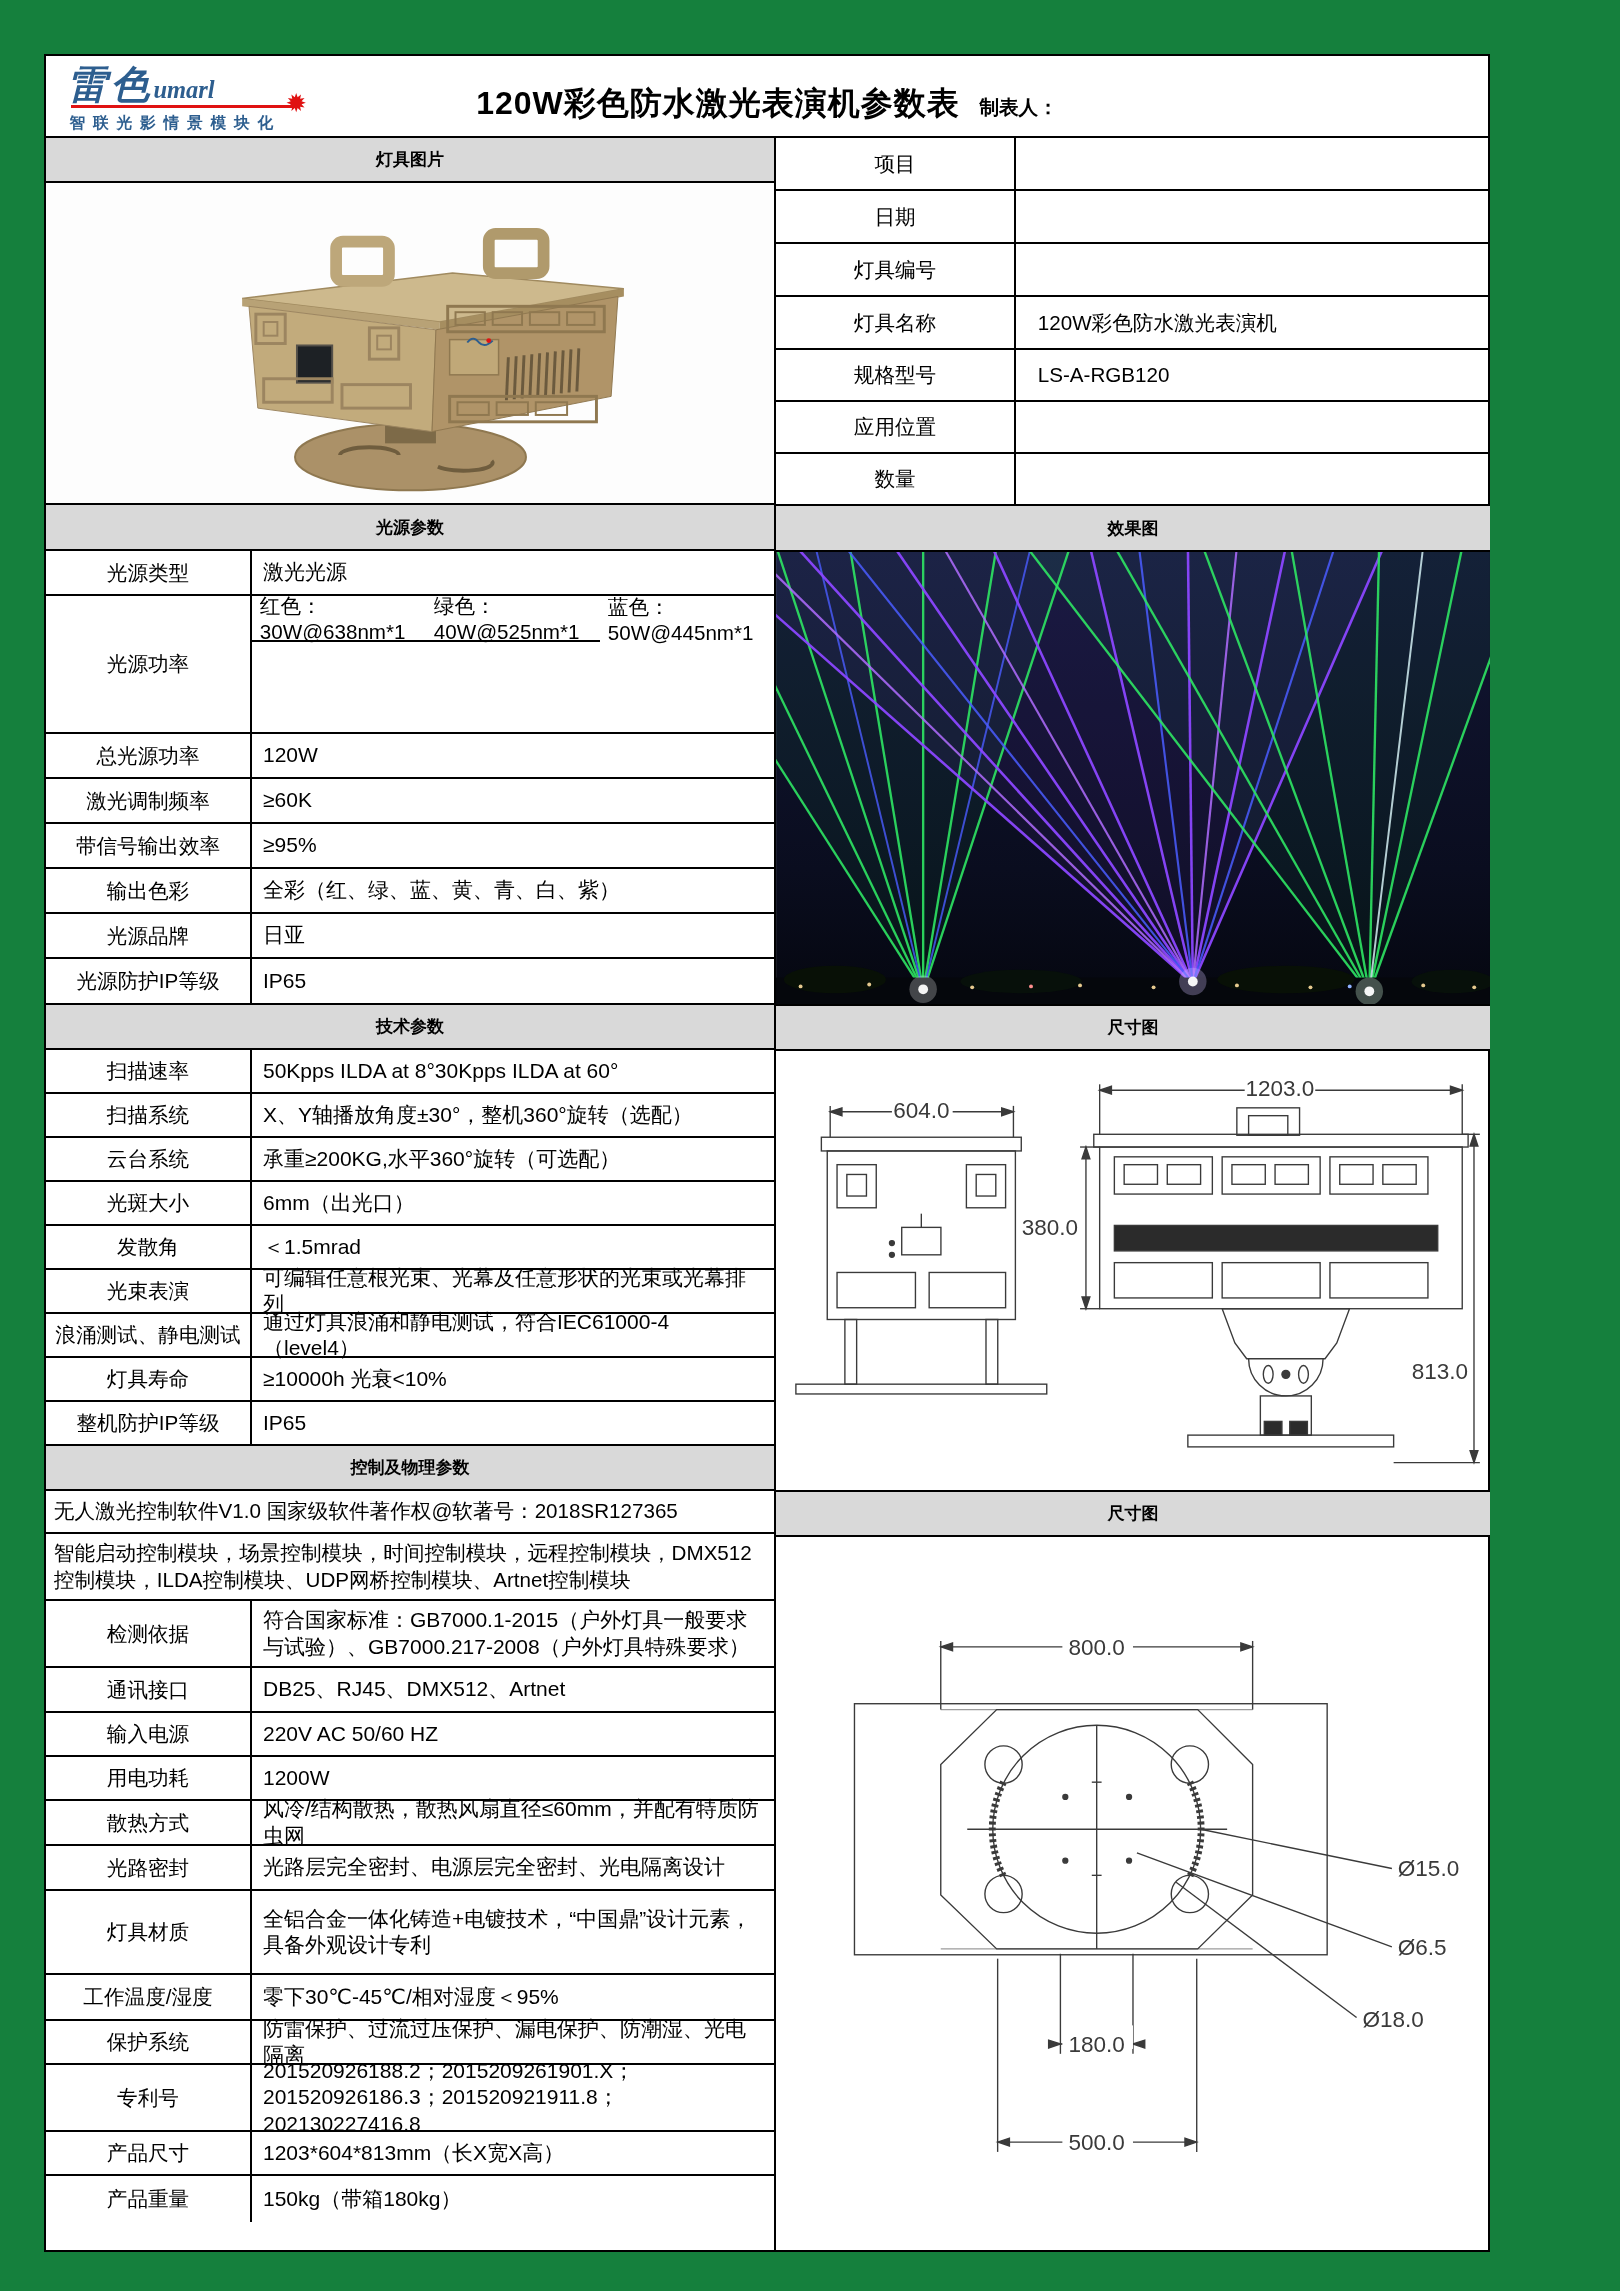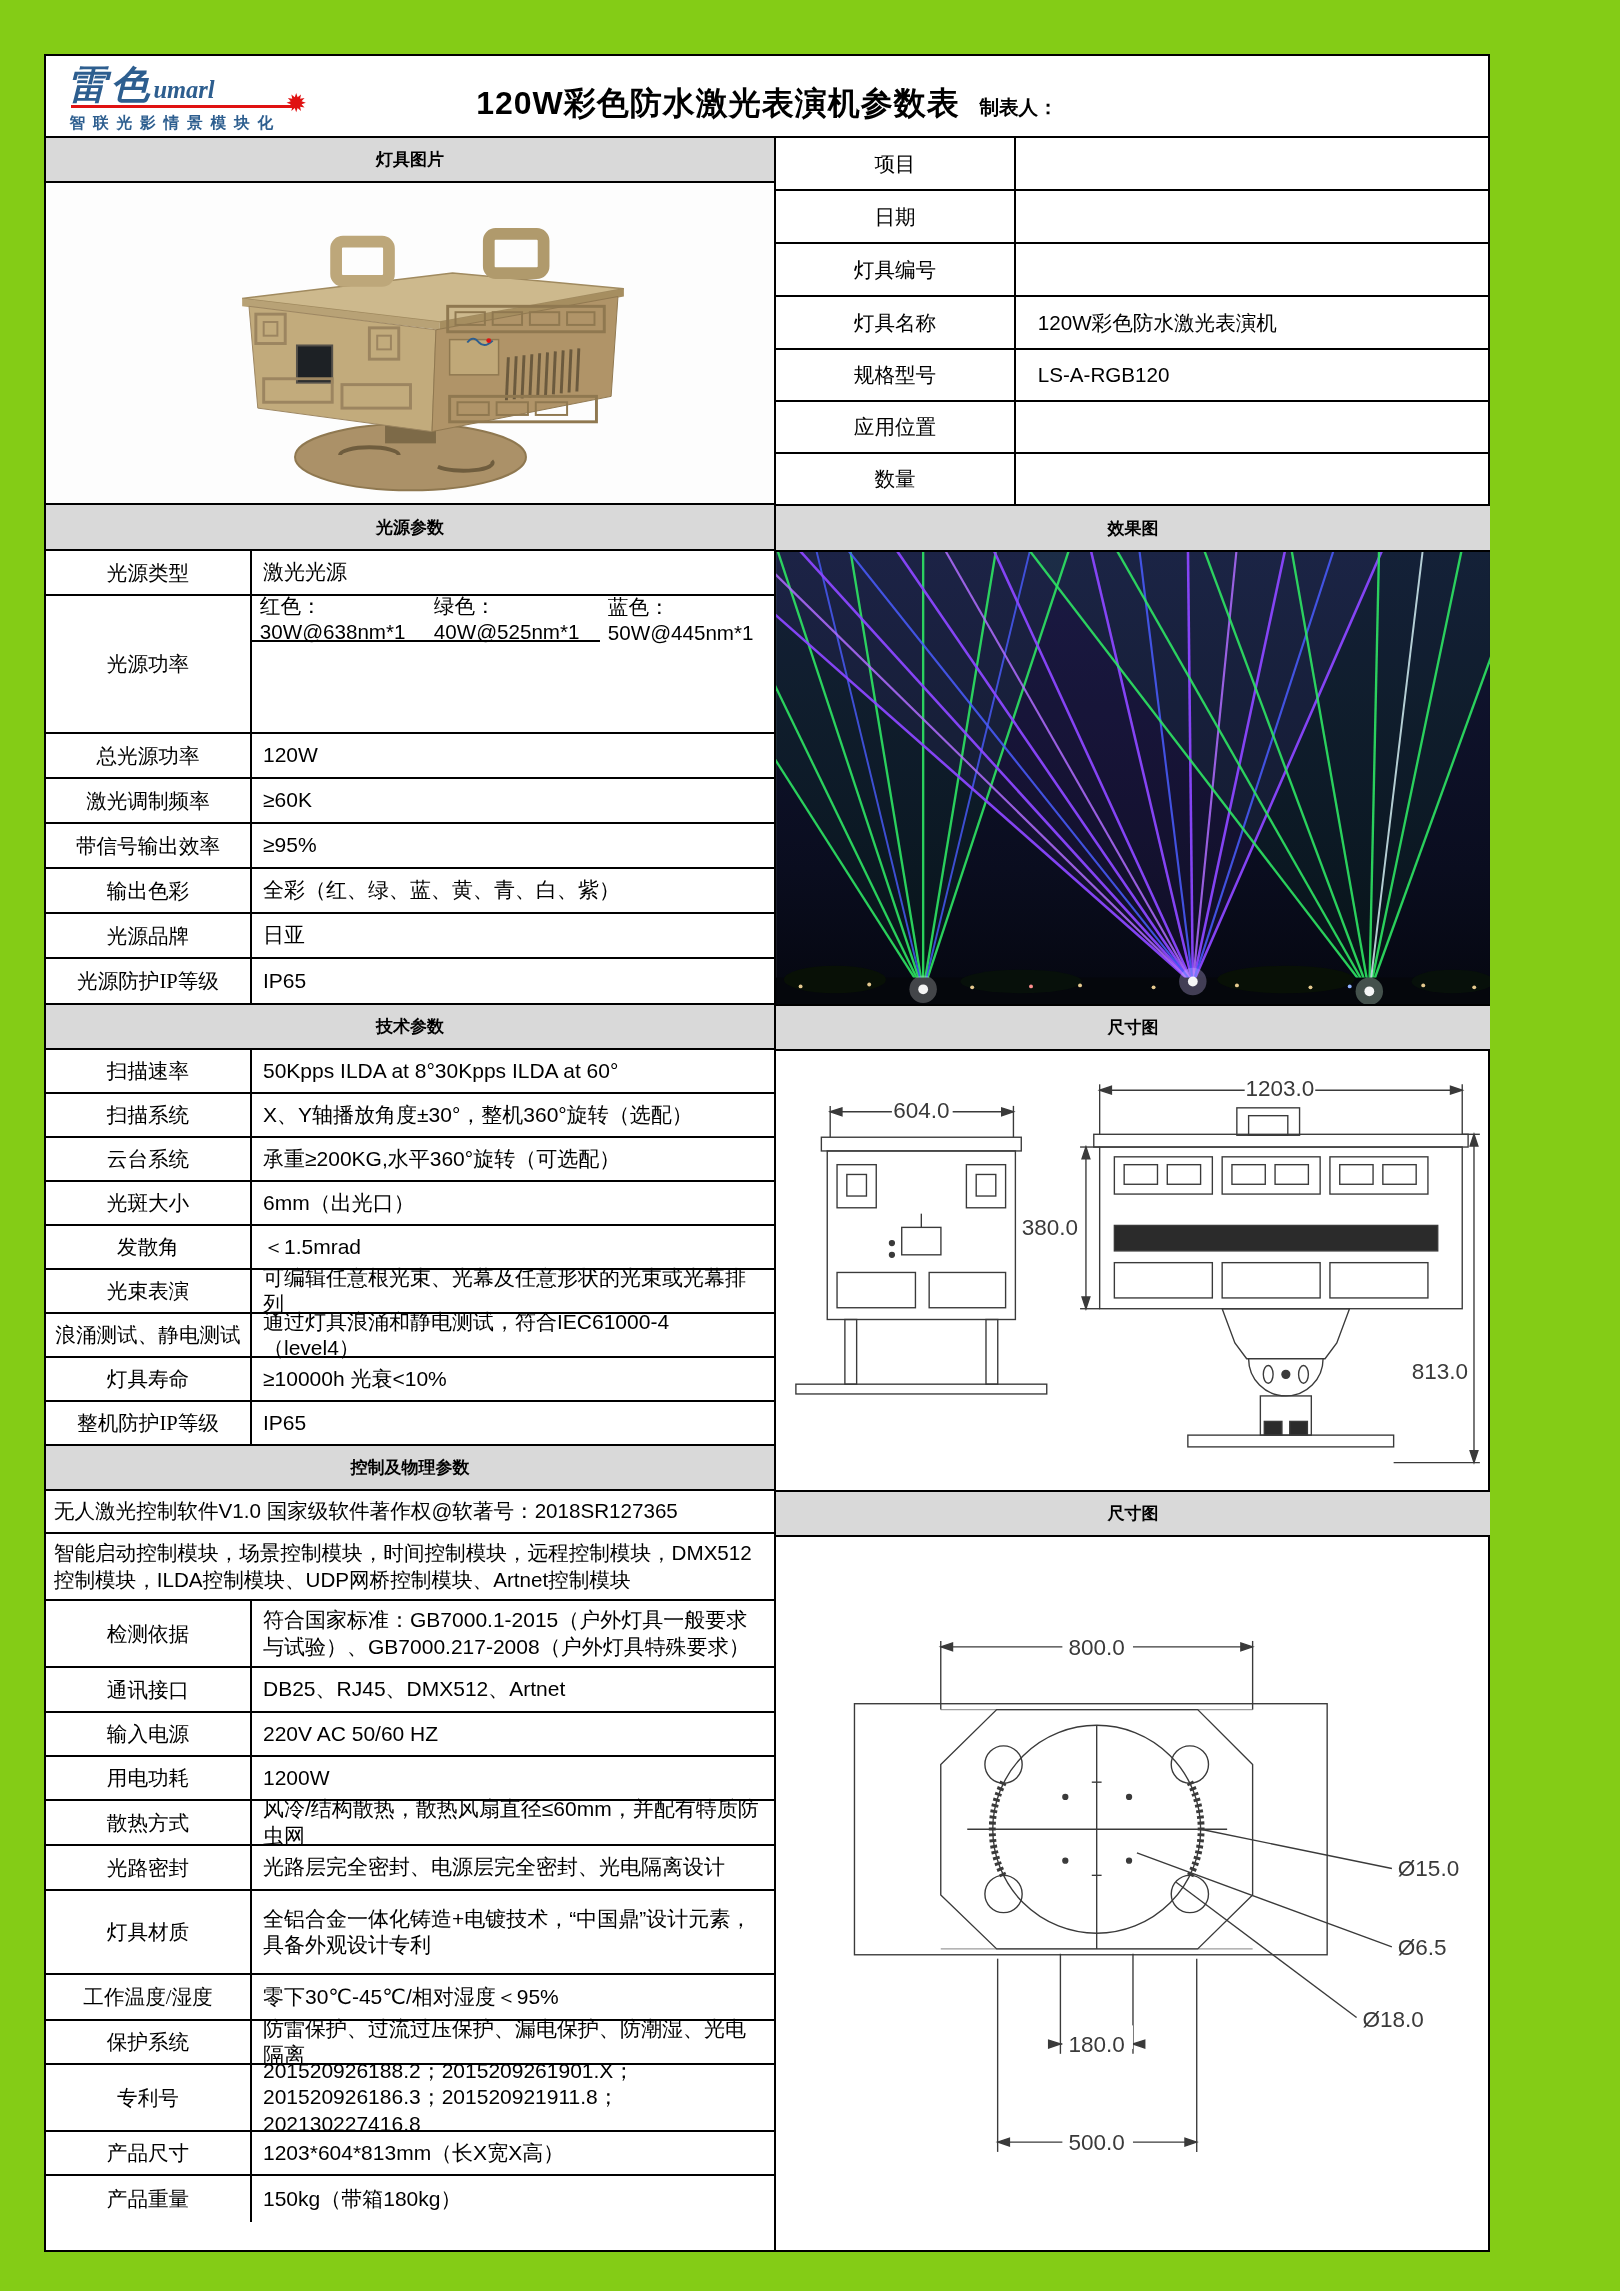--- a/index.html
+++ b/index.html
@@ -1,17 +1,17 @@
 <!DOCTYPE html>
 <html><head>
 <meta charset="utf-8">
 <style>
   * { margin:0; padding:0; box-sizing:border-box; }
   body { background:#fff; font-family:"Liberation Sans","DejaVu Sans",sans-serif; color:#000; }
-  .page { position:relative; width:1620px; height:2292px; background:#84cc16; overflow:hidden; }
+  .page { position:relative; width:1620px; height:2292px; background:#15803d; overflow:hidden; }
   .sheet { position:absolute; left:44px; top:54px; width:1446px; border:2.9px solid #000; background:#fff; }
 
   
   .hdr { position:relative; height:80px; }
   .logo { position:absolute; left:21.6px; top:2px; width:265px; }
   .logo-line1 { position:relative; height:47px; }
   .logo-cn { font-family:"Liberation Serif","DejaVu Serif",serif; font-style:italic; font-weight:bold; font-size:39px; color:#2d5e8f; letter-spacing:3.9px; }
   .logo-latin { font-family:"Liberation Serif","DejaVu Serif",serif; font-style:italic; font-weight:bold; font-size:24.5px; color:#2d5e8f; }
   .logo-underline { position:absolute; left:3.9px; top:47px; width:223px; height:2.9px; background:#e01212; }
   .logo-star { position:absolute; left:218px; top:33px; font-size:25.5px; color:#e01212; line-height:25.5px; }
@@ -22,21 +22,21 @@
 
   
   .main { display:flex; border-top:2px solid #000; }
   .col-l { width:730px; border-right:2px solid #000; }
   .col-r { flex:1; }
 
   .sec { height:45px; background:#d9d9d9; border-bottom:2px solid #000; display:flex; align-items:center; justify-content:center; font-weight:bold; font-size:17px; }
   .sec.h47 { height:46px; }
 
   .row { display:flex; border-bottom:2px solid #000; }
-  .plabel { width:206px; border-right:2px solid #000; flex:none; display:flex; align-items:center; justify-content:center; text-align:left; font-size:20.6px; padding:0 2px;font-family:Liberation Serif, serif; }
+  .plabel { width:206px; border-right:2px solid #000; flex:none; display:flex; align-items:center; justify-content:center; text-align:left; font-size:20.6px; padding:0 2px; }
   .pvalue { flex:1; display:flex; align-items:center; font-size:21px; padding:2px 11px; white-space:pre-line; line-height:1.25; }
   .ilabel { width:240px; border-right:2px solid #000; flex:none; display:flex; align-items:center; justify-content:center; font-size:20.6px; }
   .ivalue { flex:1; display:flex; align-items:center; font-size:20.6px; padding:2px 9.8px;margin-left:12px; }
   .fullrow { border-bottom:2px solid #000; display:flex; align-items:center; font-size:20.6px; padding:2px 7.8px; line-height:1.3; }
 
   .vstack { flex:1; display:flex; flex-direction:row; }
   .vstack .sub { height:46px; border-bottom:2px solid #000; display:flex; align-items:center; font-size:20.6px; padding:0 7.8px; }
   .vstack .sub:last-child { border-bottom:none; }
 
   .h44{height:43px} .h45{height:44px} .h46{height:45px} .h47{height:46px}

